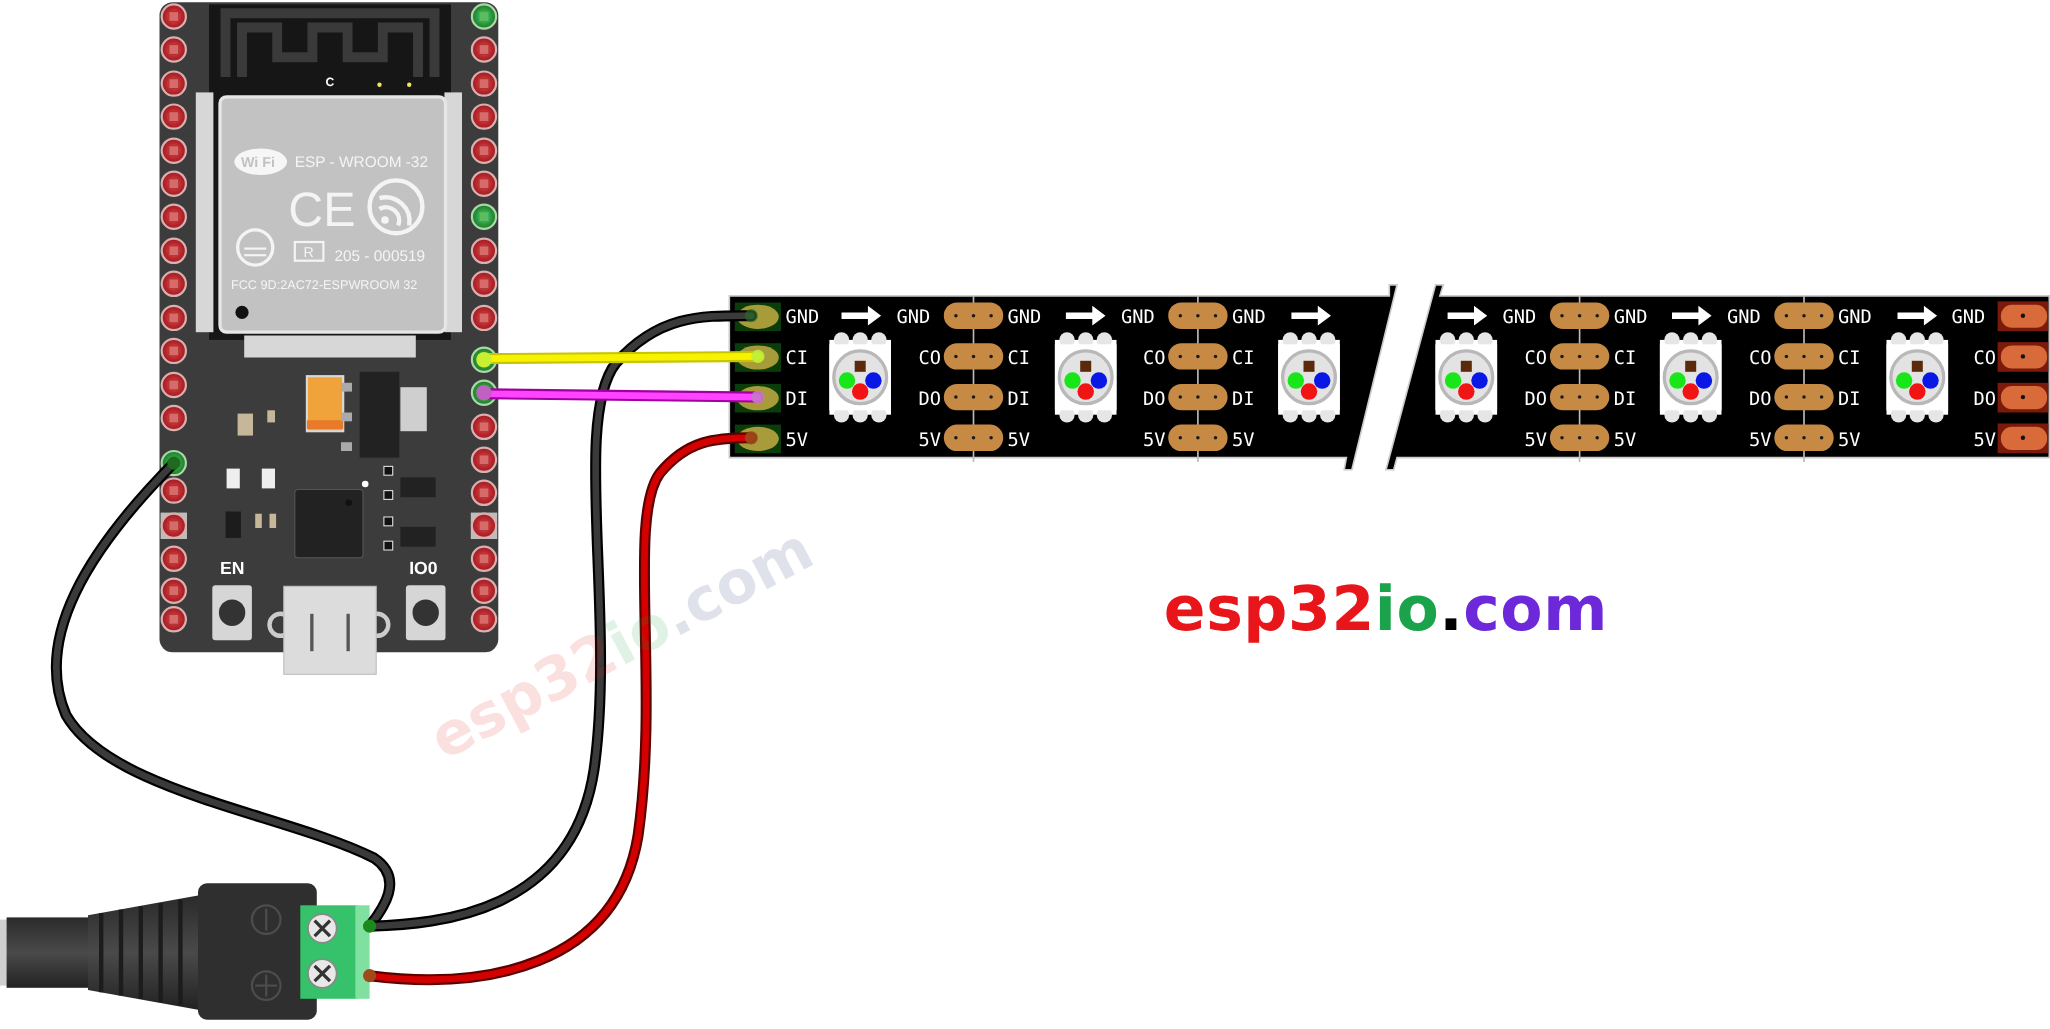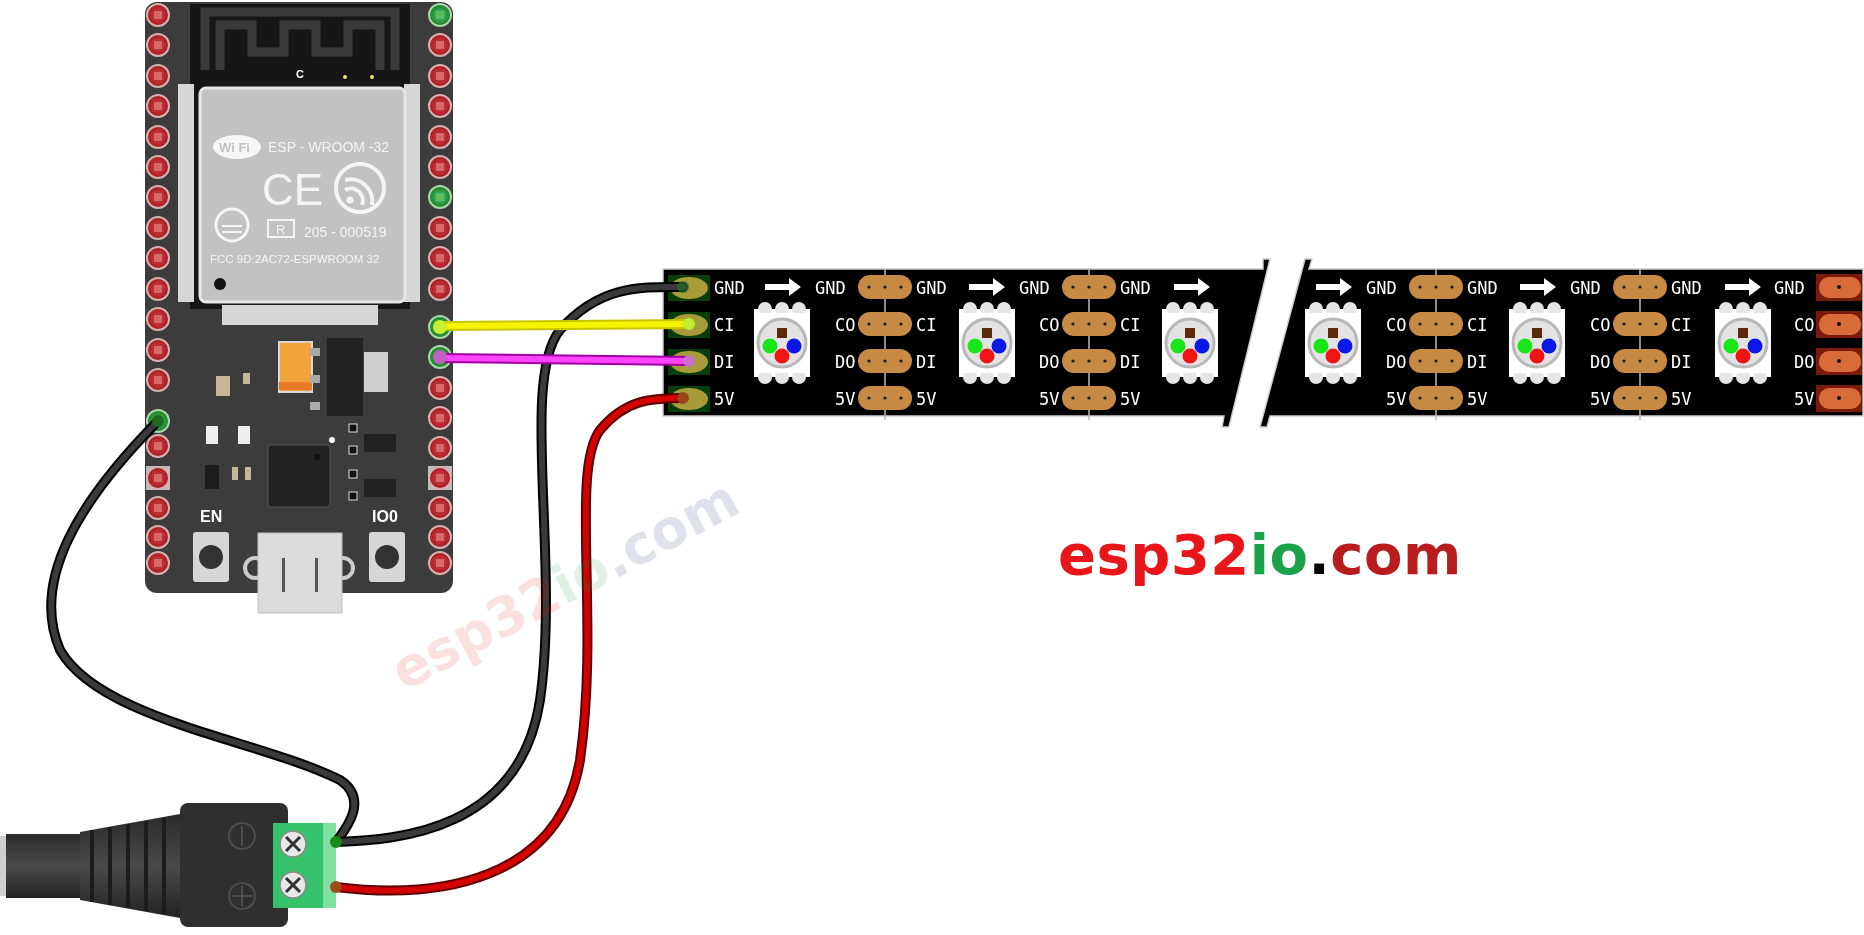--- a/index.html
+++ b/index.html
@@ -3,21 +3,21 @@
 <meta charset="utf-8">
 <style>
   html, body { margin:0; padding:0; background:#ffffff; }
   body { width:1864px; height:935px; position:relative; overflow:hidden; font-family:"DejaVu Sans", sans-serif; }
   #stage { position:absolute; left:0; top:0; width:1864px; height:935px; }
   .abs { position:absolute; }
   .logo { position:absolute; left:1058px; top:522px; font-family:"DejaVu Sans", sans-serif; font-weight:bold; font-size:56px; letter-spacing:0.5px; white-space:nowrap; }
   .logo .p1 { color:#e8161b; }
   .logo .p2 { color:#1aa34a; }
   .logo .p3 { color:#000000; }
-  .logo .p4 { color:#b91c1c; }
+  .logo .p4 { color:#6d28d9; }
   .watermark { position:absolute; left:410px; top:640px; font-family:"DejaVu Sans", sans-serif; font-weight:bold; font-size:54px; transform:rotate(-28deg); transform-origin:left bottom; opacity:0.13; white-space:nowrap; }
   .watermark .p1 { color:#e8161b; } .watermark .p2 { color:#1aa34a; } .watermark .p4 { color:#0f2a66; }
   .strip-label { font-family:"DejaVu Sans Mono", monospace; font-size:17px; fill:#ffffff; }
   .board-label { font-family:"Liberation Sans", sans-serif; fill:#ffffff; font-weight:bold; }
   .mod-text { font-family:"Liberation Sans", sans-serif; fill:#f4f4f4; }
 </style>
 </head>
 <body>
 
 <div id="stage">

